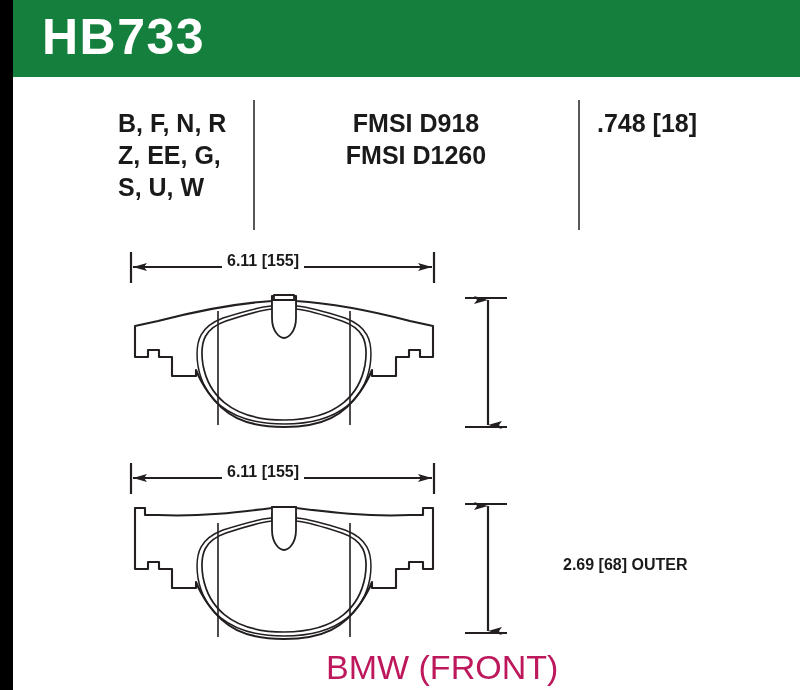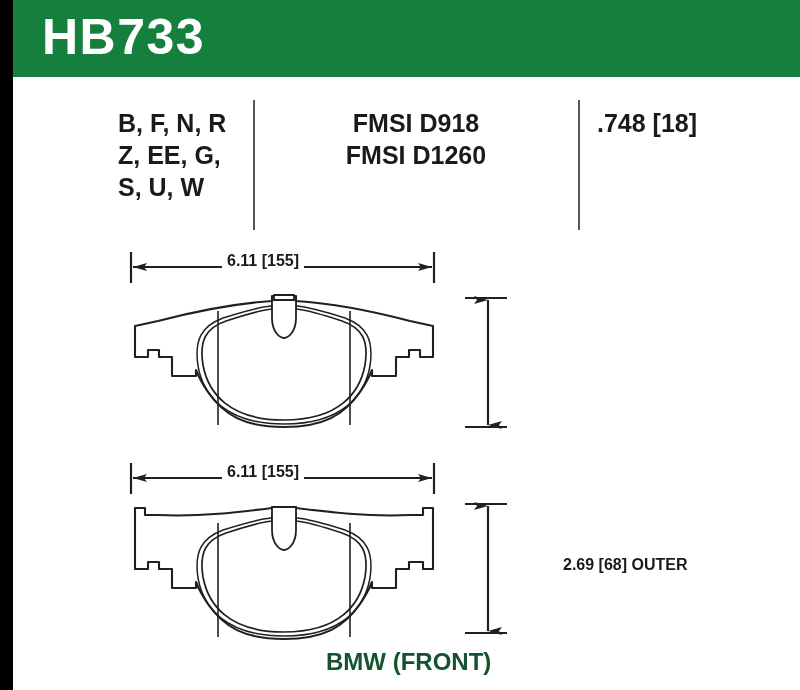--- a/index.html
+++ b/index.html
@@ -100,23 +100,23 @@
     background: #ffffff;
     padding: 0 5px;
   }
   #width-label-1 { left: 222px; top: 252px; }
   #width-label-2 { left: 222px; top: 463px; }
   #height-label-1 { left: 510px; top: 350px; }
   #height-label-2 { left: 510px; top: 556px; margin-left: 48px; }
   #vehicle-label {
     position: absolute;
     left: 326px; top: 648px;
-    font-weight: 700;
-    color: #14532d;
-    font-size: 24px;
+    font-weight: 400;
+    color: #be185d;
+    font-size: 34px;
     white-space: nowrap;
   }
 </style>
 </head>
 <body>
 
 <div id="sheet">
 
   <div id="header-bar">
     <div id="part-number">HB733</div>

